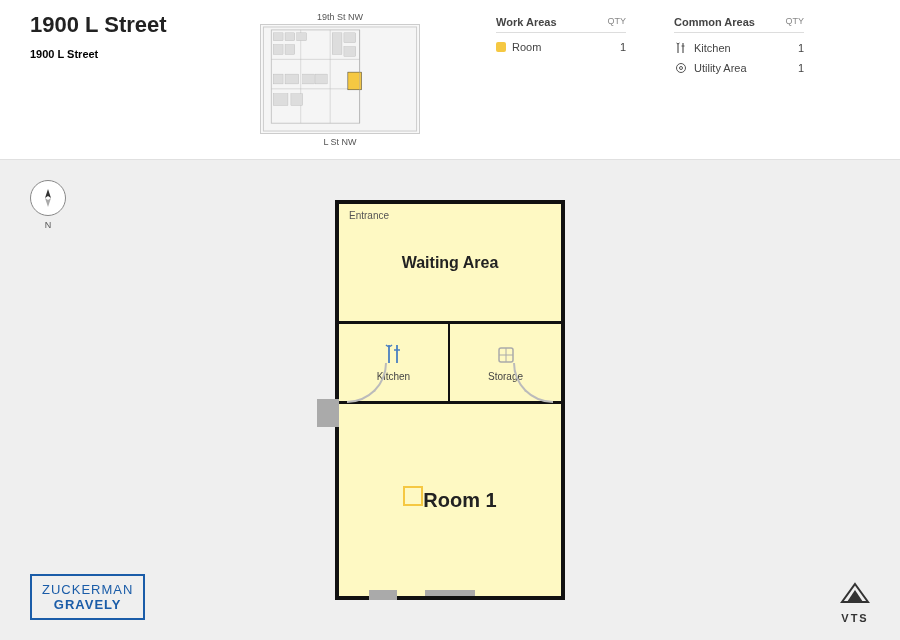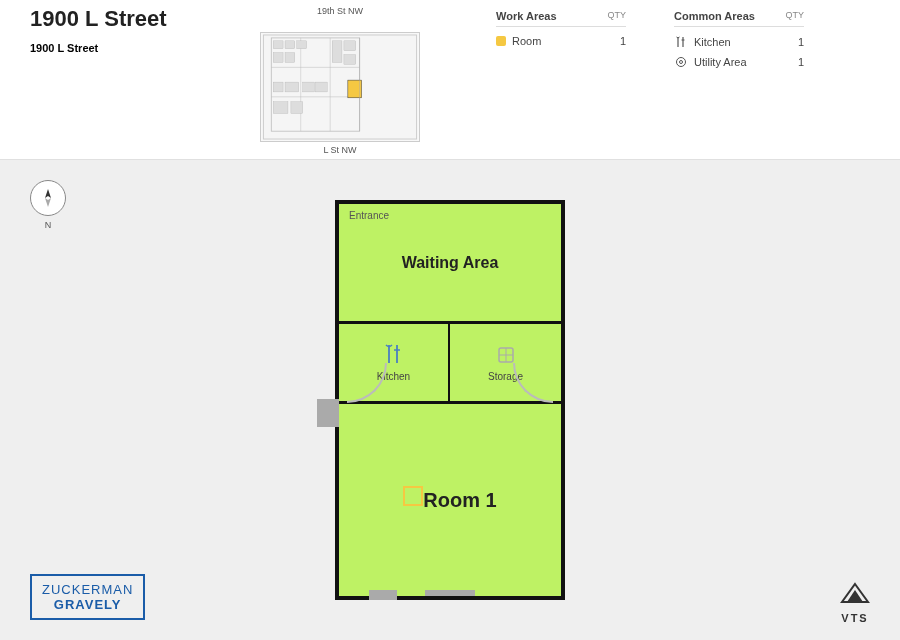--- a/index.html
+++ b/index.html
@@ -12,21 +12,21 @@
       position: relative;
     }
 
     
     .header-area {
       background: #fff;
       width: 100%;
       height: 160px;
       display: flex;
       align-items: flex-start;
-      padding: 6px 30px;
+      padding: 12px 30px;
       border-bottom: 1px solid #e0e0e0;
     }
 
     .header-left {
       flex: 0 0 200px;
     }
 
     .header-left h1 {
       font-size: 22px;
       font-weight: 600;
@@ -59,21 +59,21 @@
       border: 1px solid #ccc;
       background: #f8f8f8;
       position: relative;
       overflow: hidden;
     }
 
     .minimap-label-top {
       font-size: 9px;
       color: #555;
       text-align: center;
-      margin-bottom: 16px;
+      margin-bottom: 2px;
     }
 
     .minimap-label-bottom {
       font-size: 9px;
       color: #555;
       text-align: center;
       margin-top: 3px;
     }
 
     .header-legend {
@@ -181,21 +181,21 @@
       transform: translateX(-50%);
       font-size: 9px;
       color: #555;
     }
 
     
     .floorplan {
       width: 230px;
       height: 400px;
       position: relative;
-      background: #bef264;
+      background: #fef9c3;
       border: 4px solid #111;
     }
 
     
     .entrance-section {
       position: absolute;
       top: 0;
       left: 0;
       right: 0;
       height: 120px;

